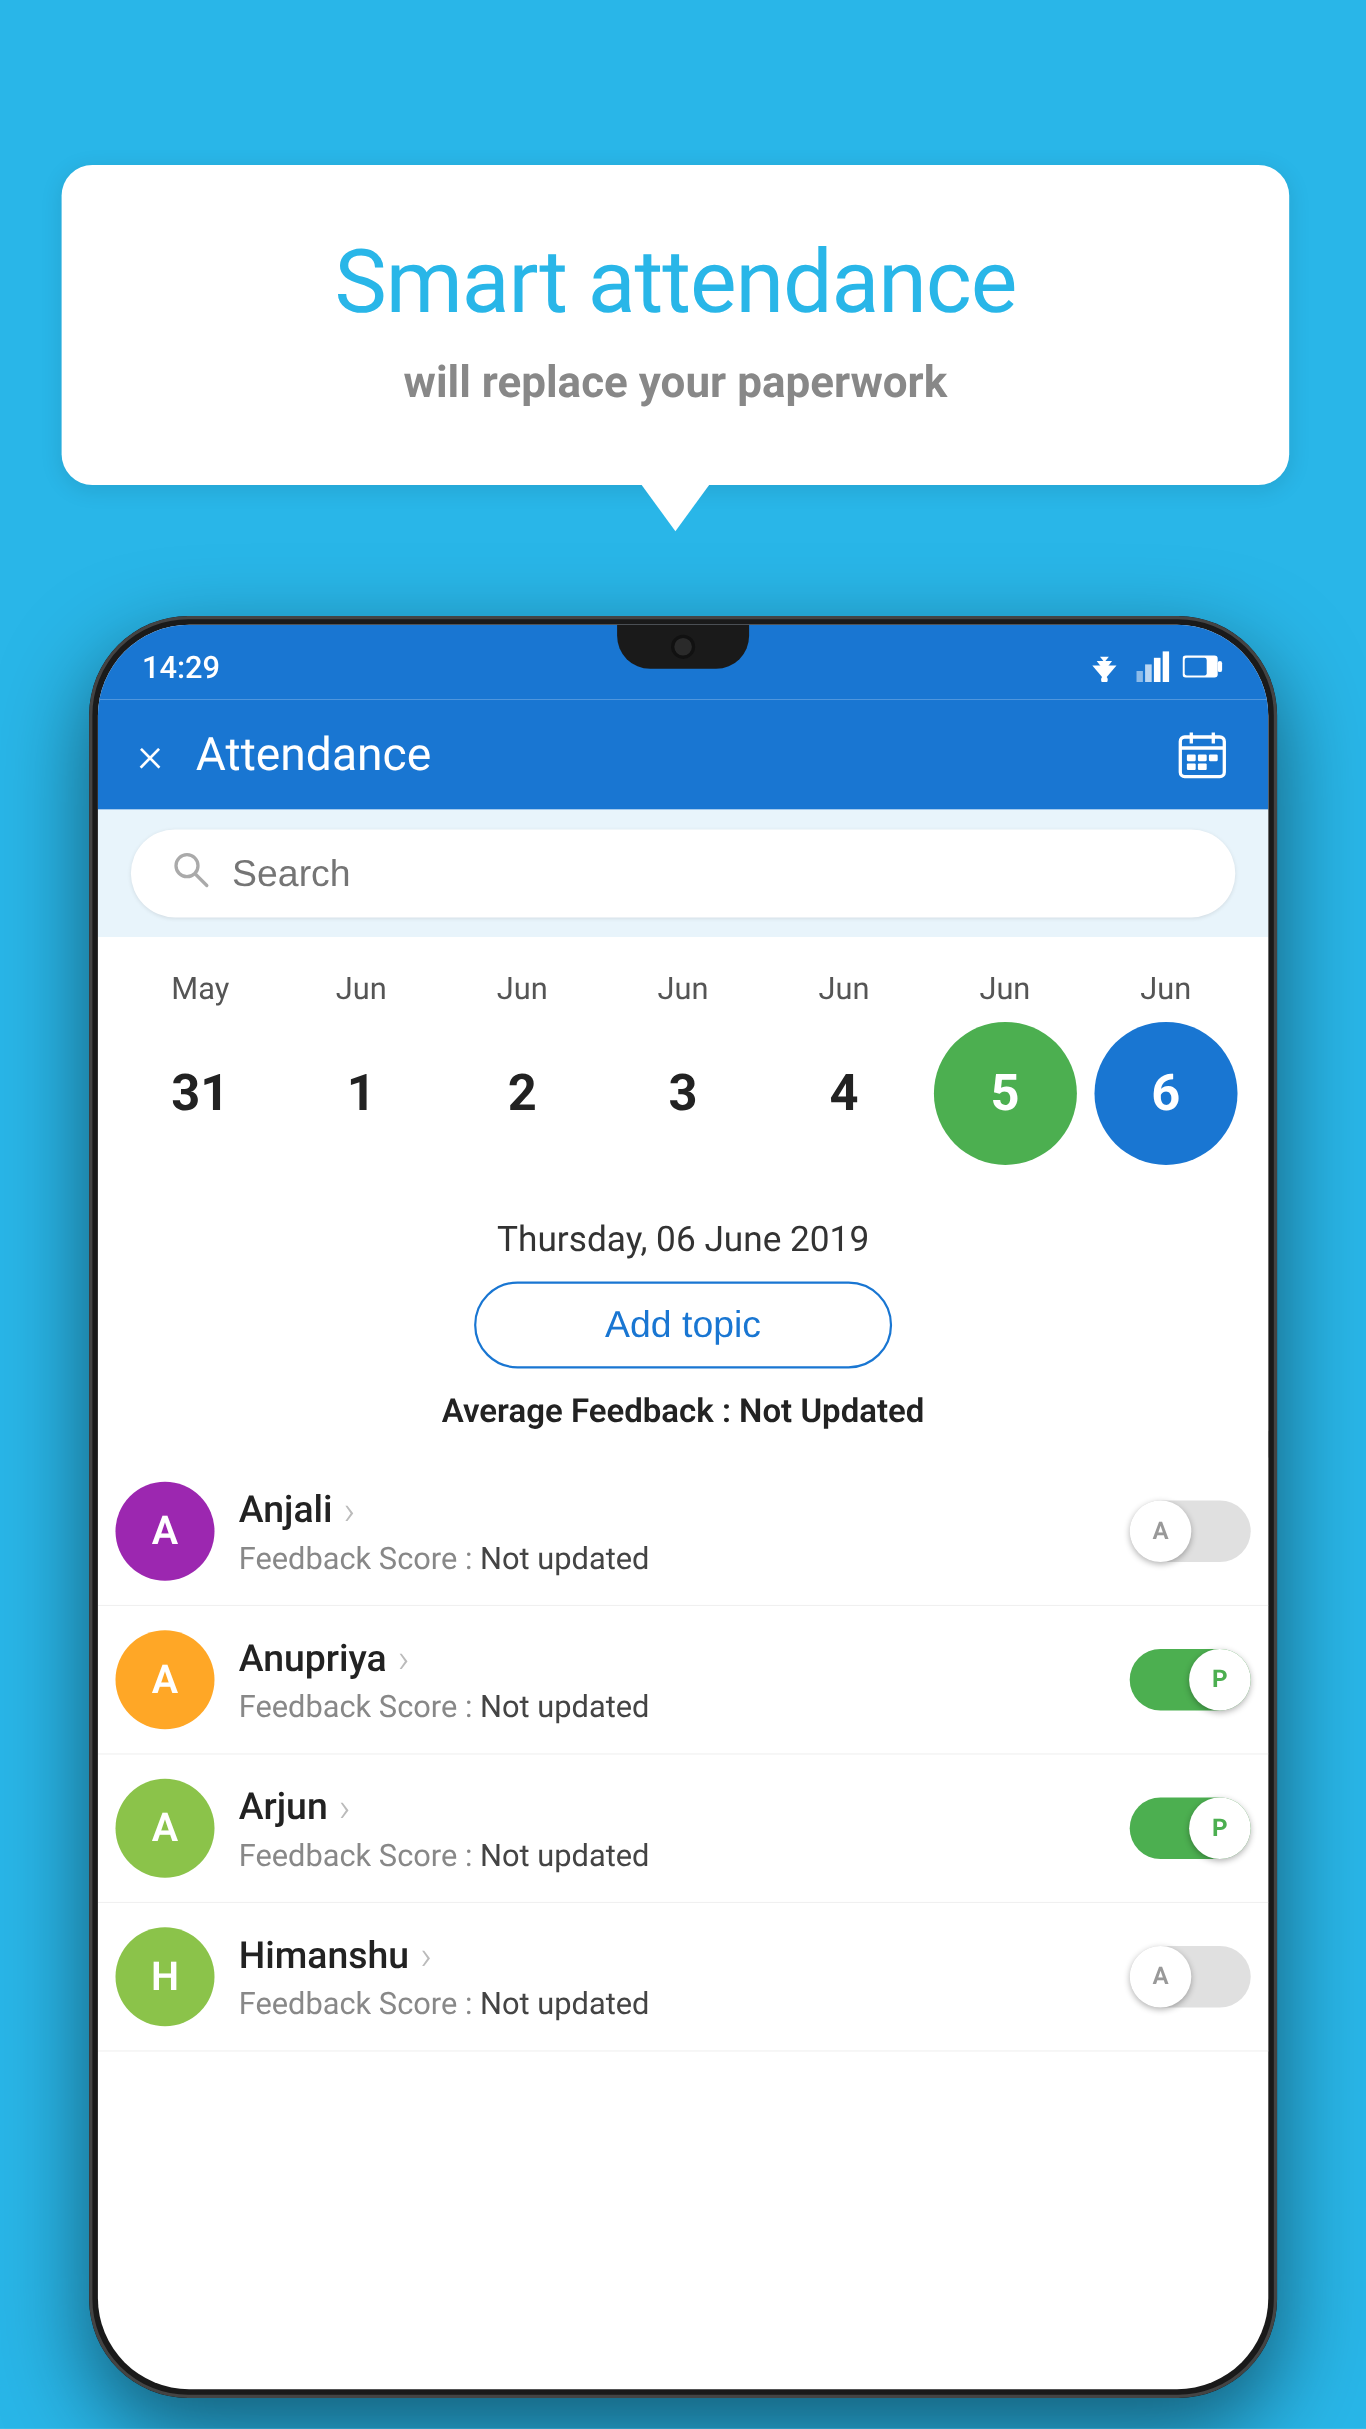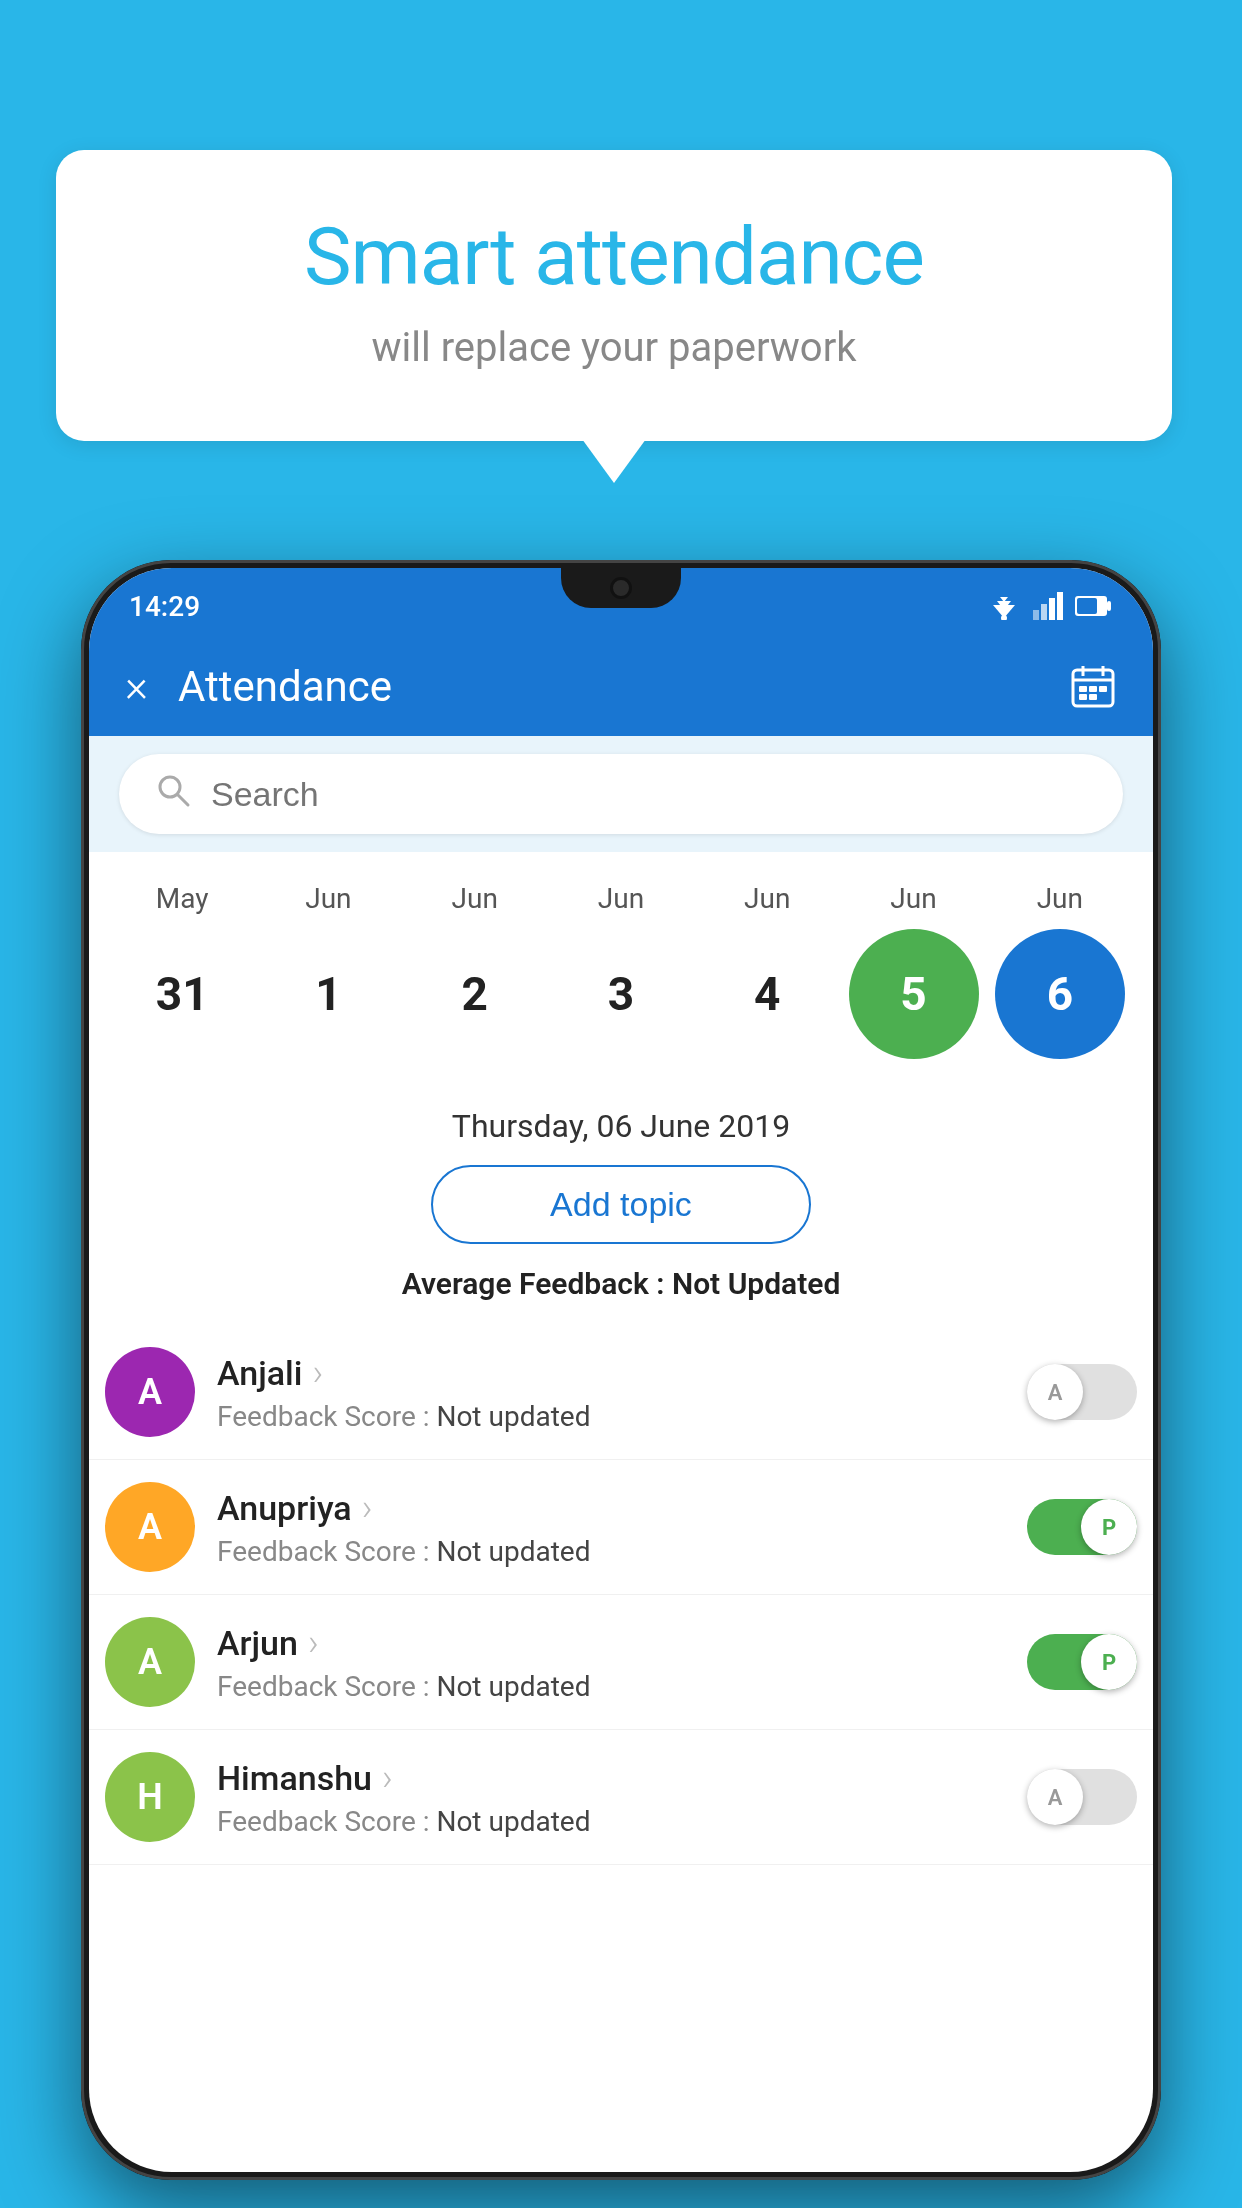--- a/index.html
+++ b/index.html
@@ -51,21 +51,21 @@
       color: #29b6e8;
       font-size: 80px;
       font-weight: 400;
       letter-spacing: -1px;
       margin-bottom: 20px;
     }
 
     .bubble-subtitle {
       color: #888;
       font-size: 40px;
-      font-weight: 400;
+      font-weight: 700;
     }
 
     
     .phone-wrapper {
       position: absolute;
       top: 560px;
       left: 80px;
       right: 80px;
       bottom: 0px;
       display: flex;

